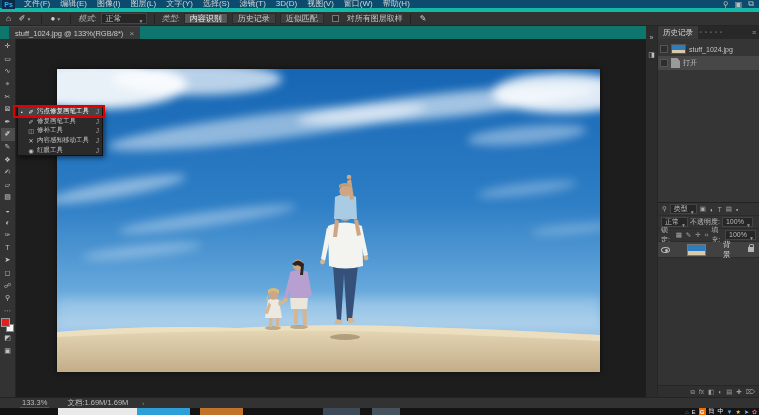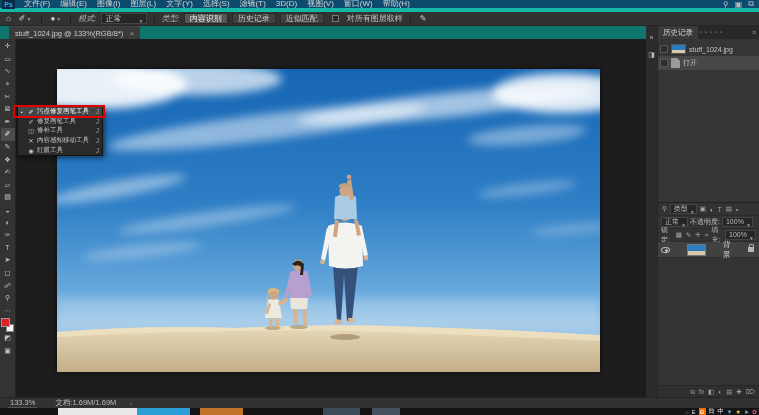--- a/index.html
+++ b/index.html
@@ -112,21 +112,21 @@
   .padlock { width:6px; height:5px; background:#b5b5b5; position:relative; margin-left:auto;
     margin-right:2px; flex:none; }
   .padlock::before { content:""; position:absolute; left:1px; top:-3px; width:3px; height:3px;
     border:1px solid #b5b5b5; border-bottom:none; border-radius:2px 2px 0 0; }
   .layers-bottom { margin-top:auto; height:12px; background:#2f2f2f; border-top:1px solid #262626;
     display:flex; align-items:center; justify-content:flex-end; gap:4px; padding:0 4px;
     font-size:6.5px; color:#9d9d9d; }
 
   
   .statusbar { position:absolute; left:0; top:397px; width:759px; height:11px; background:#323232;
-    border-top:1px solid #242424; display:flex; align-items:center; font-size:7.5px; color:#bdbdbd; }
+    border-top:1px solid #242424; display:flex; align-items:center; font-size:7.5px; color:#bdbdbd;padding-left:12px; }
   .zoom-field { margin-left:8px; border-bottom:1px solid #555; padding:0 2px; }
   .docinfo { margin-left:18px; }
   .status-chev { margin-left:14px; color:#999; font-size:6px; }
 
   
   .taskstrip { position:absolute; left:0; top:408px; width:759px; height:7px; background:#141414; }
   .tseg { position:absolute; top:0; height:7px; }
   .tseg.white { left:58px; width:79px; background:#e9e9e9; }
   .tseg.blue { left:137px; width:53px; background:#2d9fd8; }
   .tseg.orange{ left:200px; width:43px; background:#c2732a; }

